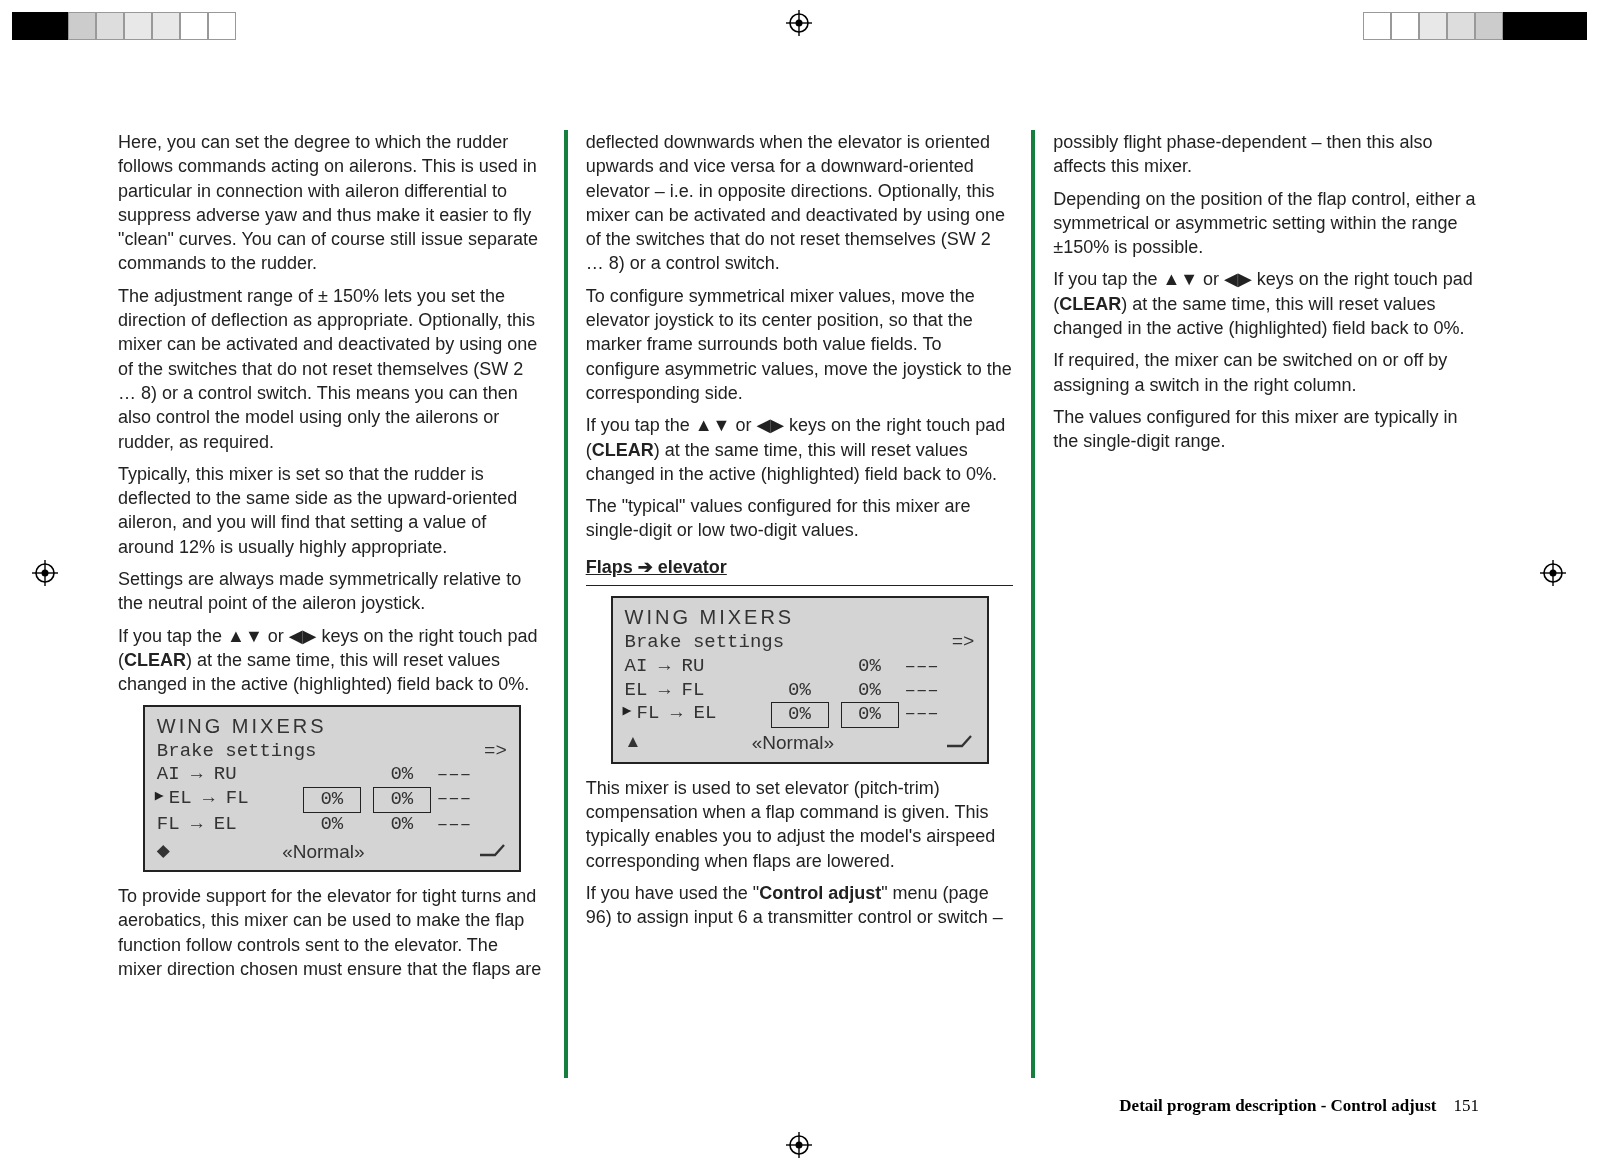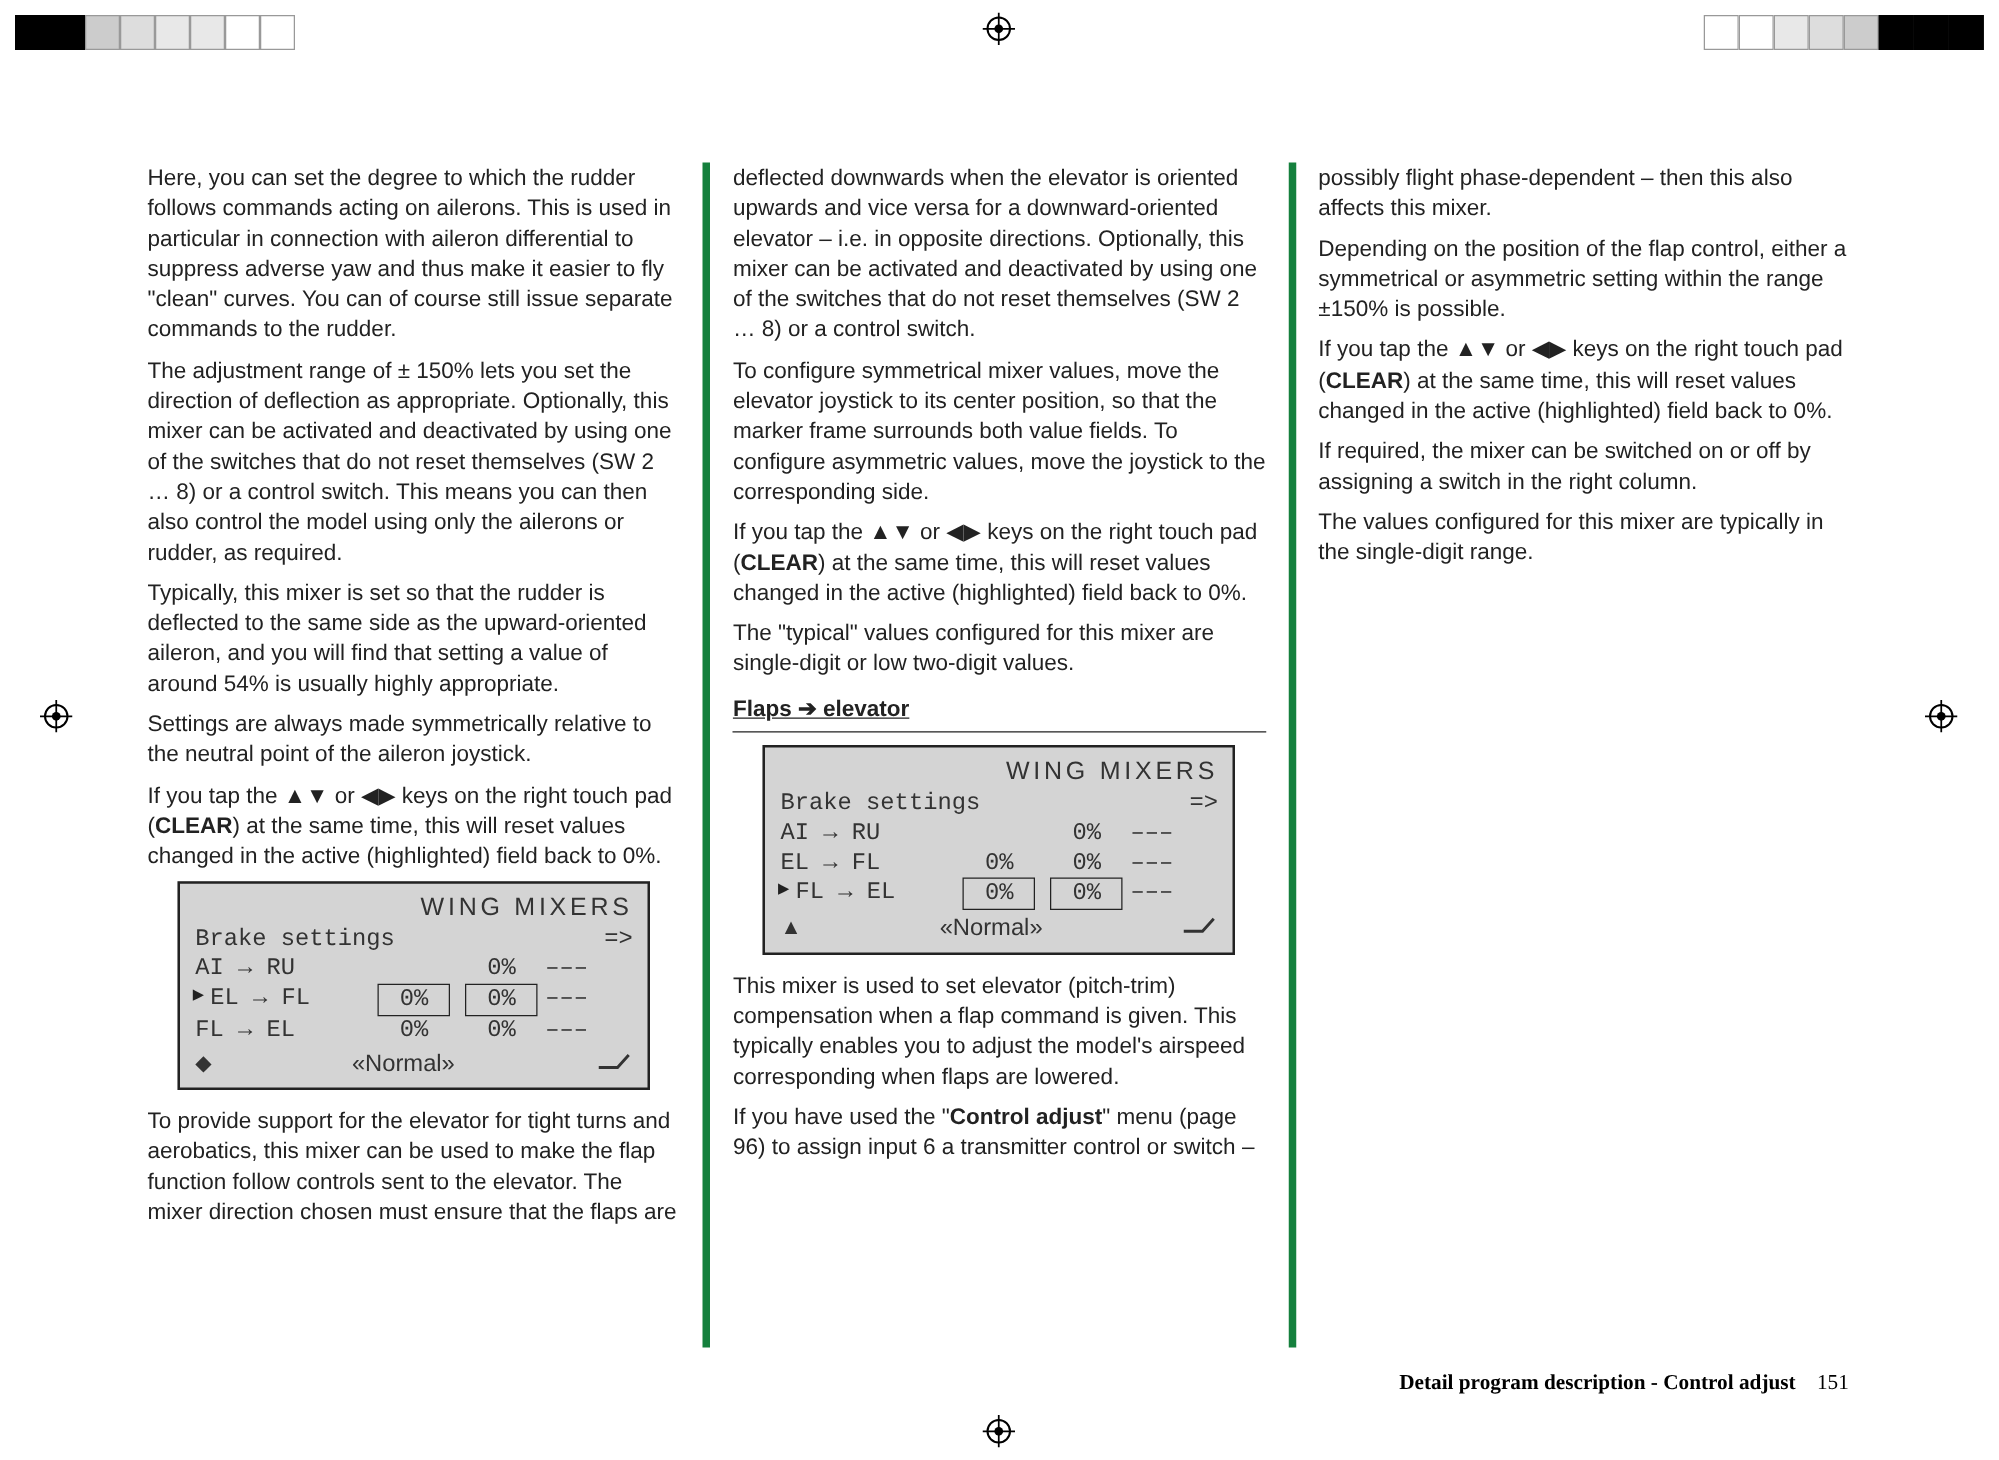--- a/index.html
+++ b/index.html
@@ -50,41 +50,41 @@
     right: 100px;
     bottom: 90px;
     display: flex;
   }
   .col {
     flex: 1;
     padding: 0 18px;
     font-size: 18px;
     line-height: 1.35;
     color:#222;
-    border-right: 6px solid #15803d;
+    border-right: 4px solid #15803d;
   }
   .col:last-child { border-right: none; }
   .para { margin: 0 0 8px 0; }
   .subhead {
     font-weight: bold;
     border-bottom: 1.5px solid #222;
     padding-bottom: 6px;
     margin: 12px 0 10px 0;
     text-decoration: underline;
   }
   .lcd {
     background:#d4d4d4;
     border:2px solid #222;
     padding:6px 12px 6px 12px;
     width: 350px;
     margin: 4px auto 12px auto;
     font-family: Arial, sans-serif;
   }
   .lcd .title {
-    text-align:right;
+    text-align:left;
     font-size:20px;
     letter-spacing: 3px;
     color:#333;
   }
   .lcd .row {
     display:flex;
     font-size:19px;
     color:#333;
     line-height:1.25;
     font-family:Liberation Mono, monospace;
@@ -186,21 +186,21 @@
       <line x1="13" y1="0" x2="13" y2="26" stroke="#000" stroke-width="1.4"></line>
       <line x1="0" y1="13" x2="26" y2="13" stroke="#000" stroke-width="1.4"></line>
     </svg>
 </div>
 
 <div class="page">
 
   <div class="col">
     <p class="para">Here, you can set the degree to which the rudder follows commands acting on ailerons. This is used in particular in connection with aileron differential to suppress adverse yaw and thus make it easier to fly "clean" curves. You can of course still issue separate commands to the rudder.</p>
     <p class="para">The adjustment range of ± 150% lets you set the direction of deflection as appropriate. Optionally, this mixer can be activated and deactivated by using one of the switches that do not reset themselves (SW 2 … 8) or a control switch. This means you can then also control the model using only the ailerons or rudder, as required.</p>
-    <p class="para">Typically, this mixer is set so that the rudder is deflected to the same side as the upward-oriented aileron, and you will find that setting a value of around 54% is usually highly appropriate.</p>
+    <p class="para">Typically, this mixer is set so that the rudder is deflected to the same side as the upward-oriented aileron, and you will find that setting a value of around 12% is usually highly appropriate.</p>
     <p class="para">Settings are always made symmetrically relative to the neutral point of the aileron joystick.</p>
     <p class="para">
       <span>If you tap the ▲▼ or ◀▶ keys on the right touch pad (</span><b>CLEAR</b><span>) at the same time, this will reset values changed in the active (highlighted) field back to 0%.</span>
     </p>
 
     <div class="lcd">
       <div class="title">WING  MIXERS</div>
       <div class="row">
         <span class="c1" style="width:210px">Brake settings</span>
         <span class="c4" style="width:140px;text-align:right">=&gt;</span>

